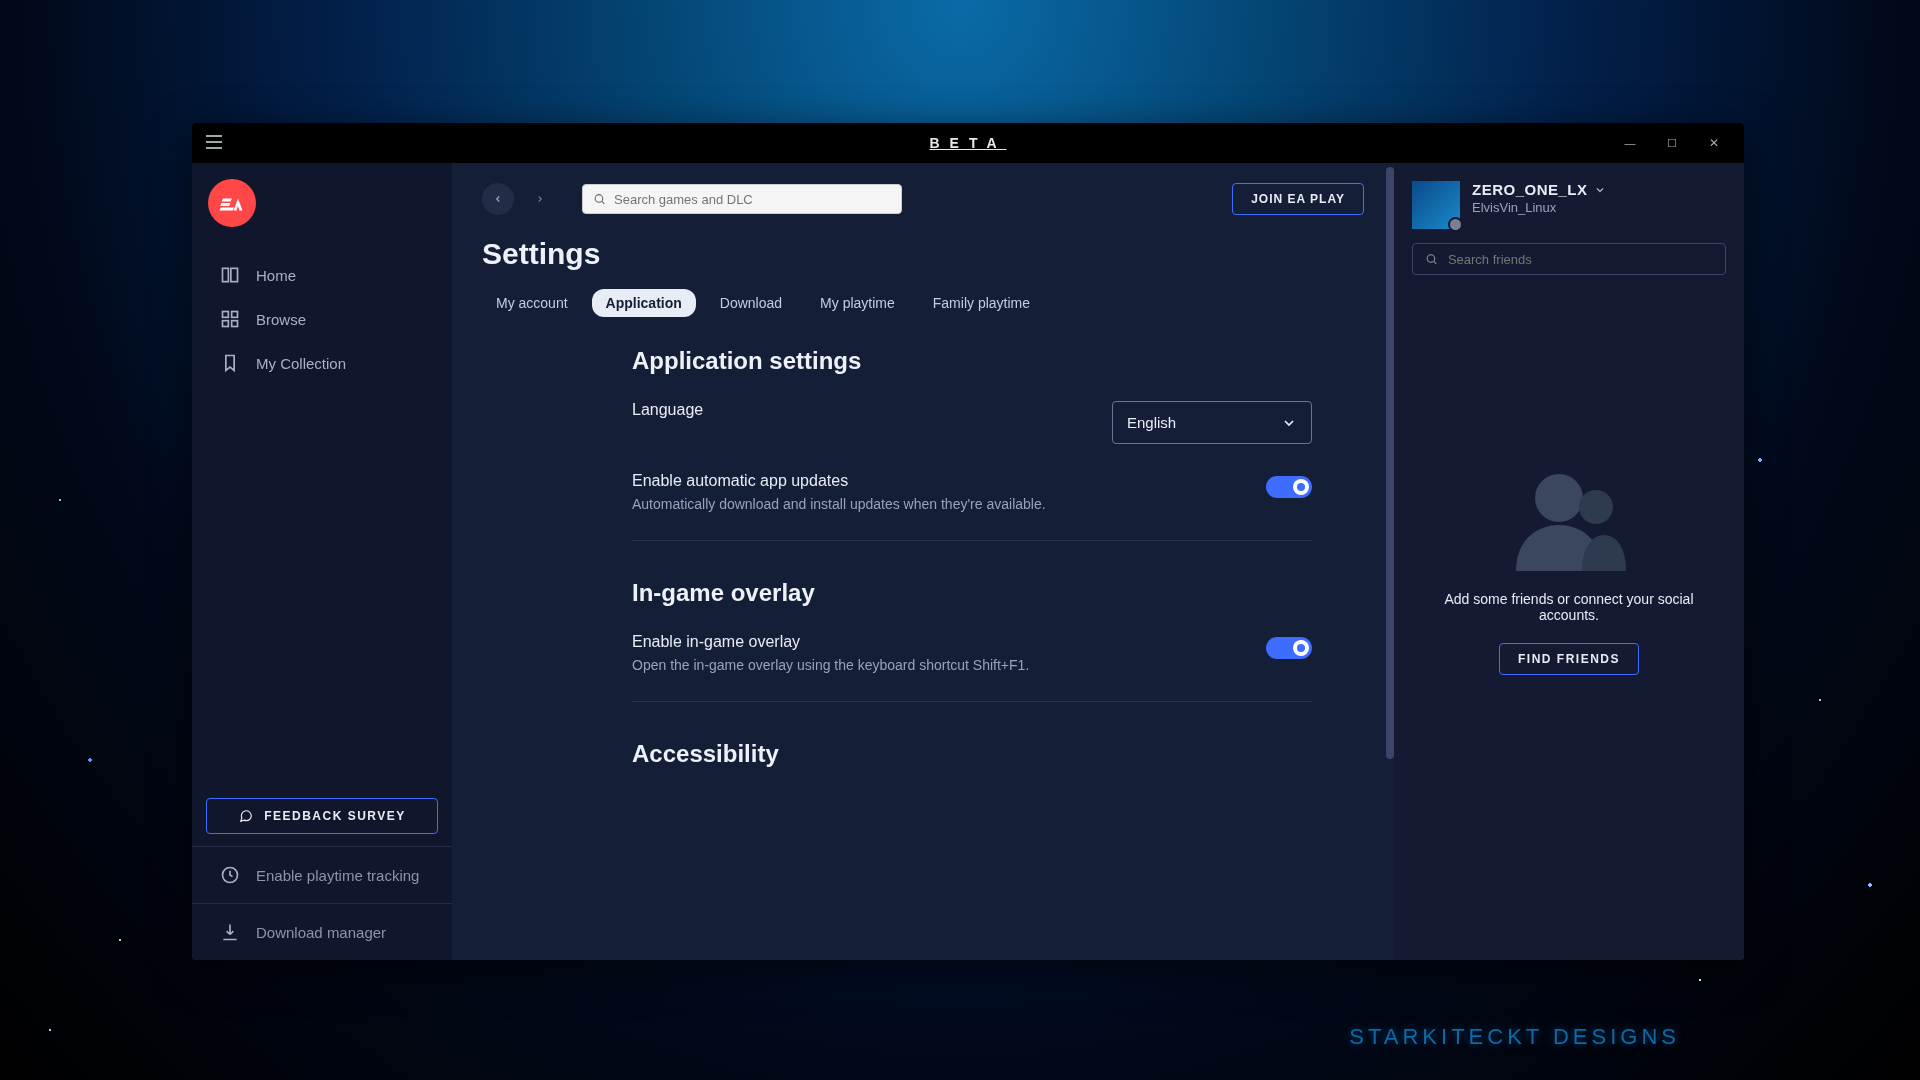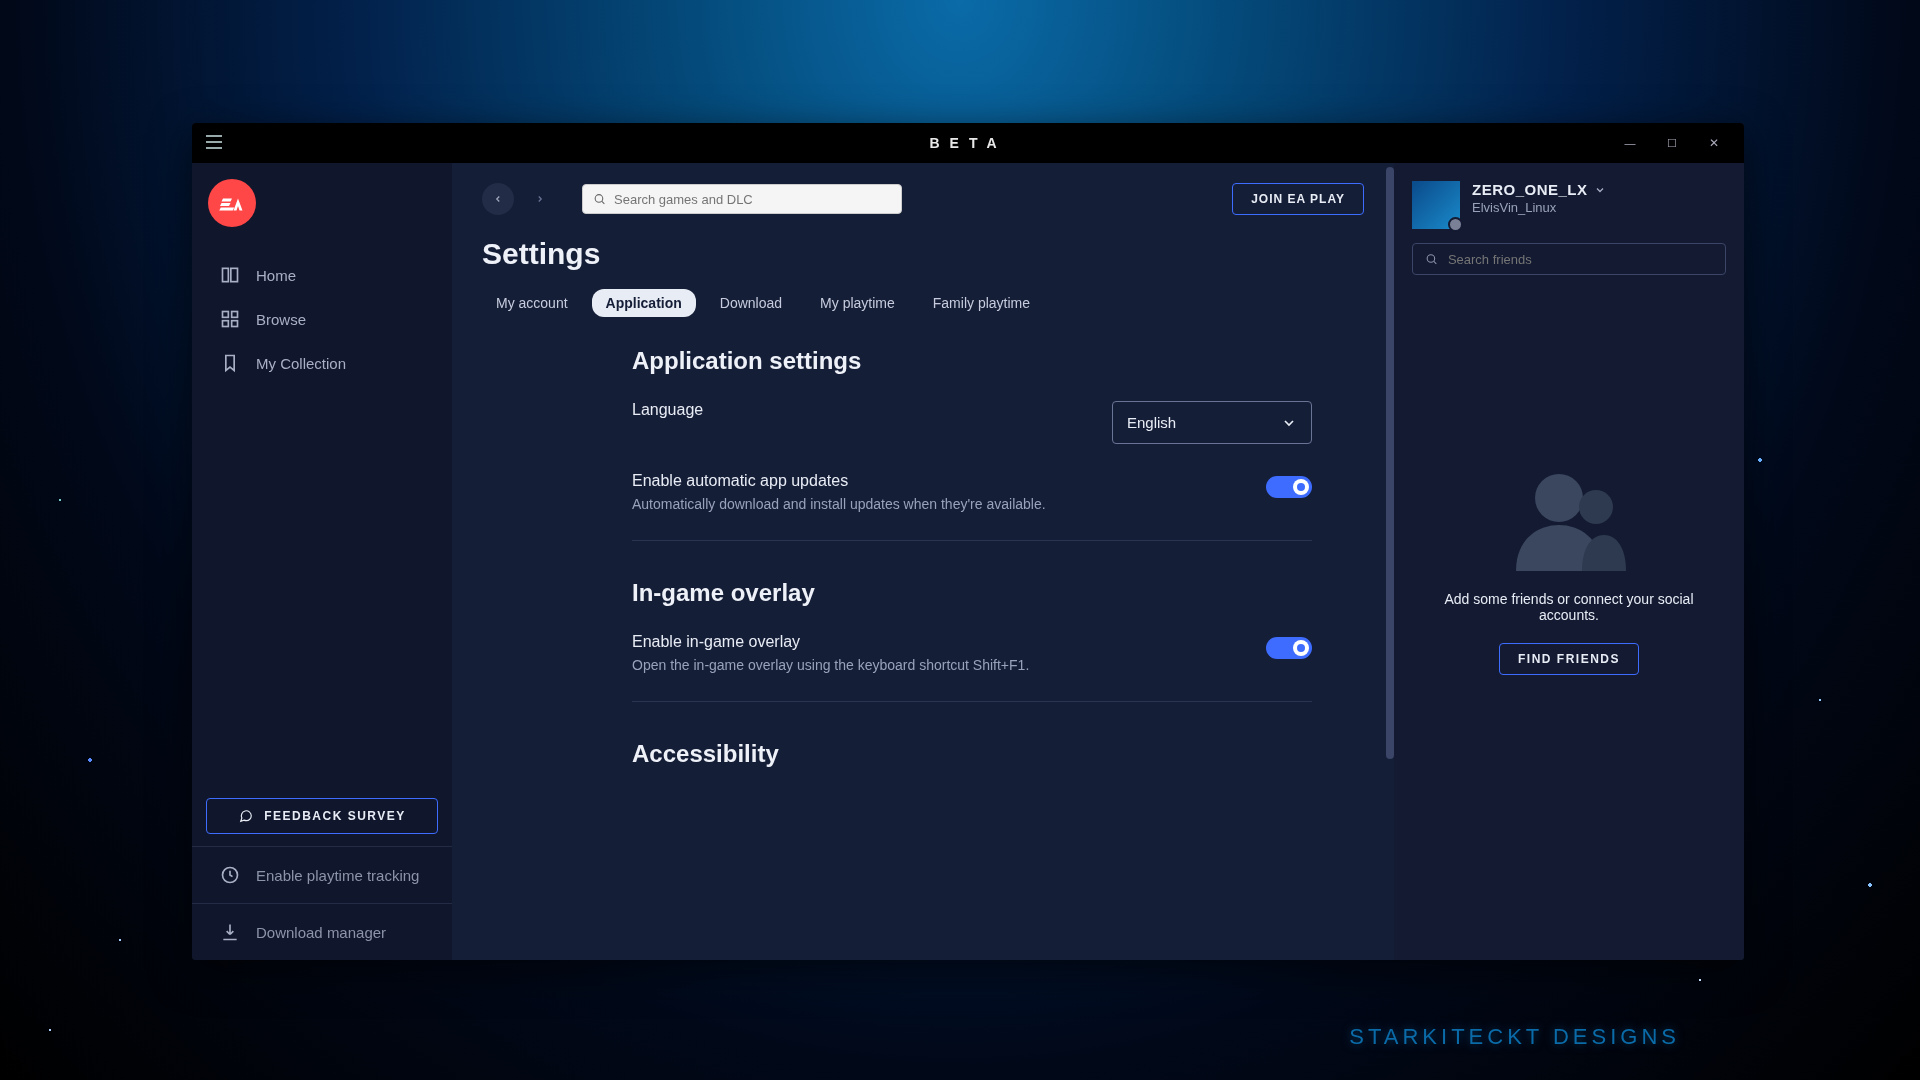--- a/index.html
+++ b/index.html
@@ -26,21 +26,21 @@
 
   .app {
     position: absolute; left: 192px; top: 123px; width: 1552px; height: 837px;
     background: #151e37; border-radius: 4px; display: flex; box-shadow: 0 10px 40px rgba(0,0,0,.6);
     overflow: hidden;
   }
 
   
   .titlebar {
     position: absolute; top: 0; left: 0; right: 0; height: 40px;
-    background: #000; display: flex; align-items: center; justify-content: center; color: #e8e8e8; z-index: 5;
+    background: #000; display: flex; align-items: center; justify-content: center; color: #e8e8e8; z-index: 5; text-decoration: underline;
   }
   .titlebar .beta { font-size: 14px; letter-spacing: 10px; font-weight: bold; }
   .hamburger { position: absolute; left: 14px; top: 12px; width: 16px; height: 14px; cursor: pointer; }
   .hamburger span, .hamburger::before, .hamburger::after { content:""; display:block; height:2px; background:#9aa; }
   .hamburger::before { margin-bottom:4px; }
   .hamburger::after { margin-top:4px; }
   .hamburger span { }
   .winctrls { position: absolute; right: 8px; top: 0; height: 40px; display: flex; align-items: center; gap: 18px; padding-right: 10px; }
   .winctrls div { width: 24px; height: 24px; display:flex;align-items:center;justify-content:center;color:#aab;cursor:pointer;font-size:14px;}
   .minicon::before{content:"—"; font-size:11px;}

